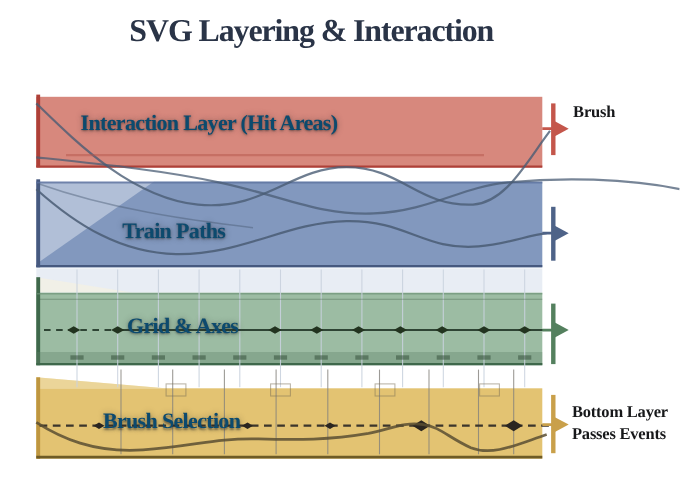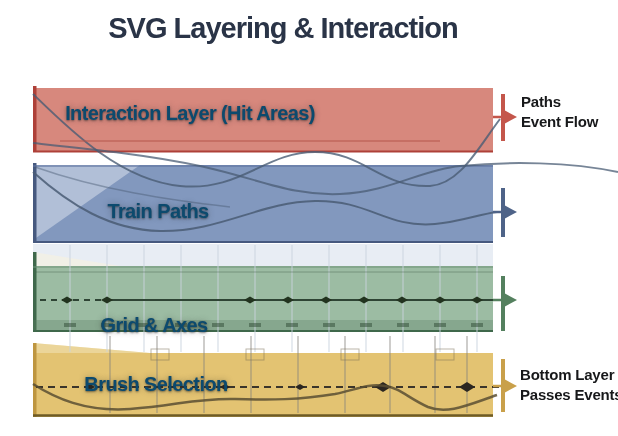--- a/index.html
+++ b/index.html
@@ -1,31 +1,31 @@
 <!DOCTYPE html>
 <html><head>
 <meta charset="utf-8">
 <style>
   html,body{margin:0;padding:0;background:#ffffff;}
   .canvas{
     position:relative;width:618px;height:436px;background:#ffffff;overflow:hidden;
-    font-family:Liberation Sans, sans-serif;
+    font-family:Liberation Serif, serif;
   }
   .title{
     position:absolute;top:12px;left:0;width:566px;text-align:center;
     font-size:29px;font-weight:700;letter-spacing:-1px;color:#2A3447;
   }
   .band-label{
     position:absolute;transform:translate(-50%,-50%);white-space:nowrap;
     color:#0c4a6e;font-weight:700;font-size:20px;letter-spacing:-0.6px;
     text-shadow:0 1px 2px rgba(40,40,40,.55),0 0 6px rgba(40,40,40,.35);
   }
   .label-interaction{left:190px;top:113px;}
   .label-train{left:146px;top:211px;margin-left:12px;}
-  .label-grid{left:154px;top:297px;margin-top:28px;}
+  .label-grid{left:166px;top:297px;}
   .label-brush{left:156px;top:384px;}
   .annotation{
     position:absolute;color:#17181a;font-weight:700;font-size:15px;
     line-height:20px;letter-spacing:-0.2px;white-space:nowrap;
   }
   .annotation-top{left:521px;top:92px;}
   .annotation-bottom{left:520px;top:365px;}
   svg{position:absolute;left:0;top:0;}
 </style>
 </head>
@@ -176,21 +176,20 @@
       <polygon points="504,379 517,386 504,393" fill="#C9A04A"></polygon>
     </g>
   </svg>
 
   <div class="band-label label-interaction">Interaction Layer (Hit Areas)</div>
   <div class="band-label label-train">Train Paths</div>
   <div class="band-label label-grid">Grid &amp; Axes</div>
   <div class="band-label label-brush">Brush Selection</div>
 
   <div class="annotation annotation-top">
-    <div>Paths</div>
-    <div>Event Flow</div>
+    <div>Brush</div>
   </div>
   <div class="annotation annotation-bottom">
     <div>Bottom Layer</div>
     <div>Passes Events</div>
   </div>
 
 </div>
 
 </body></html>

